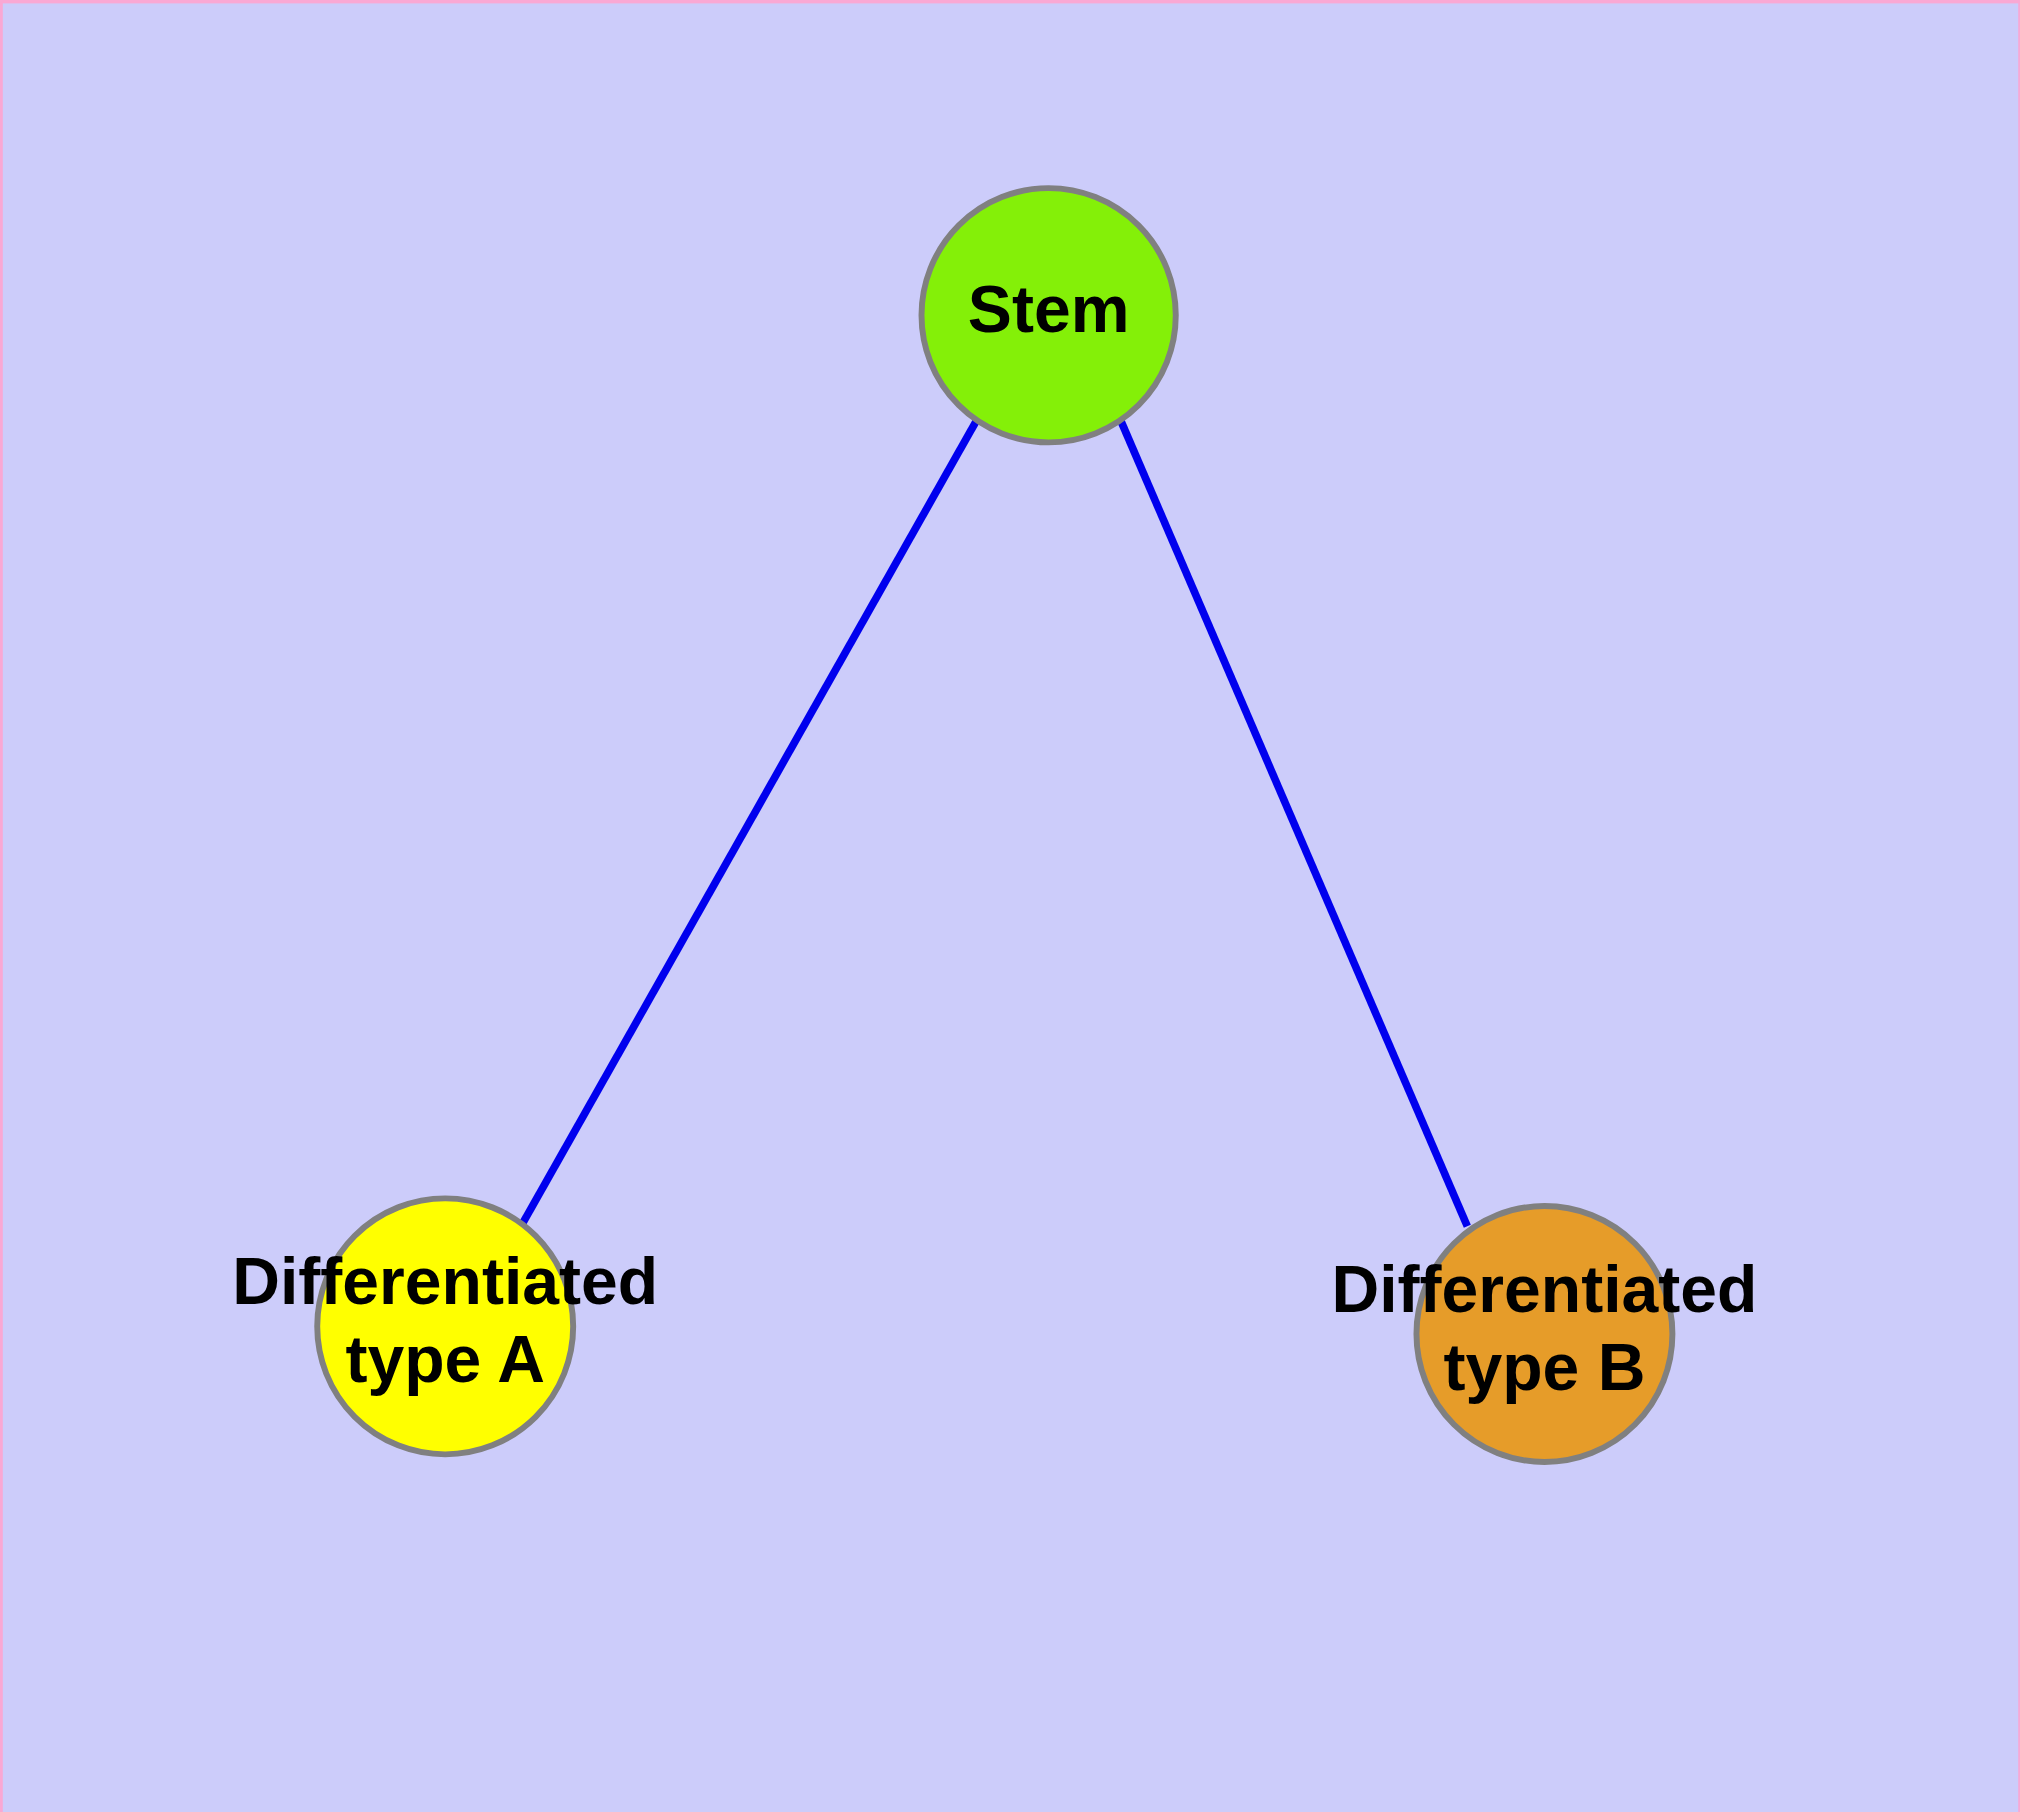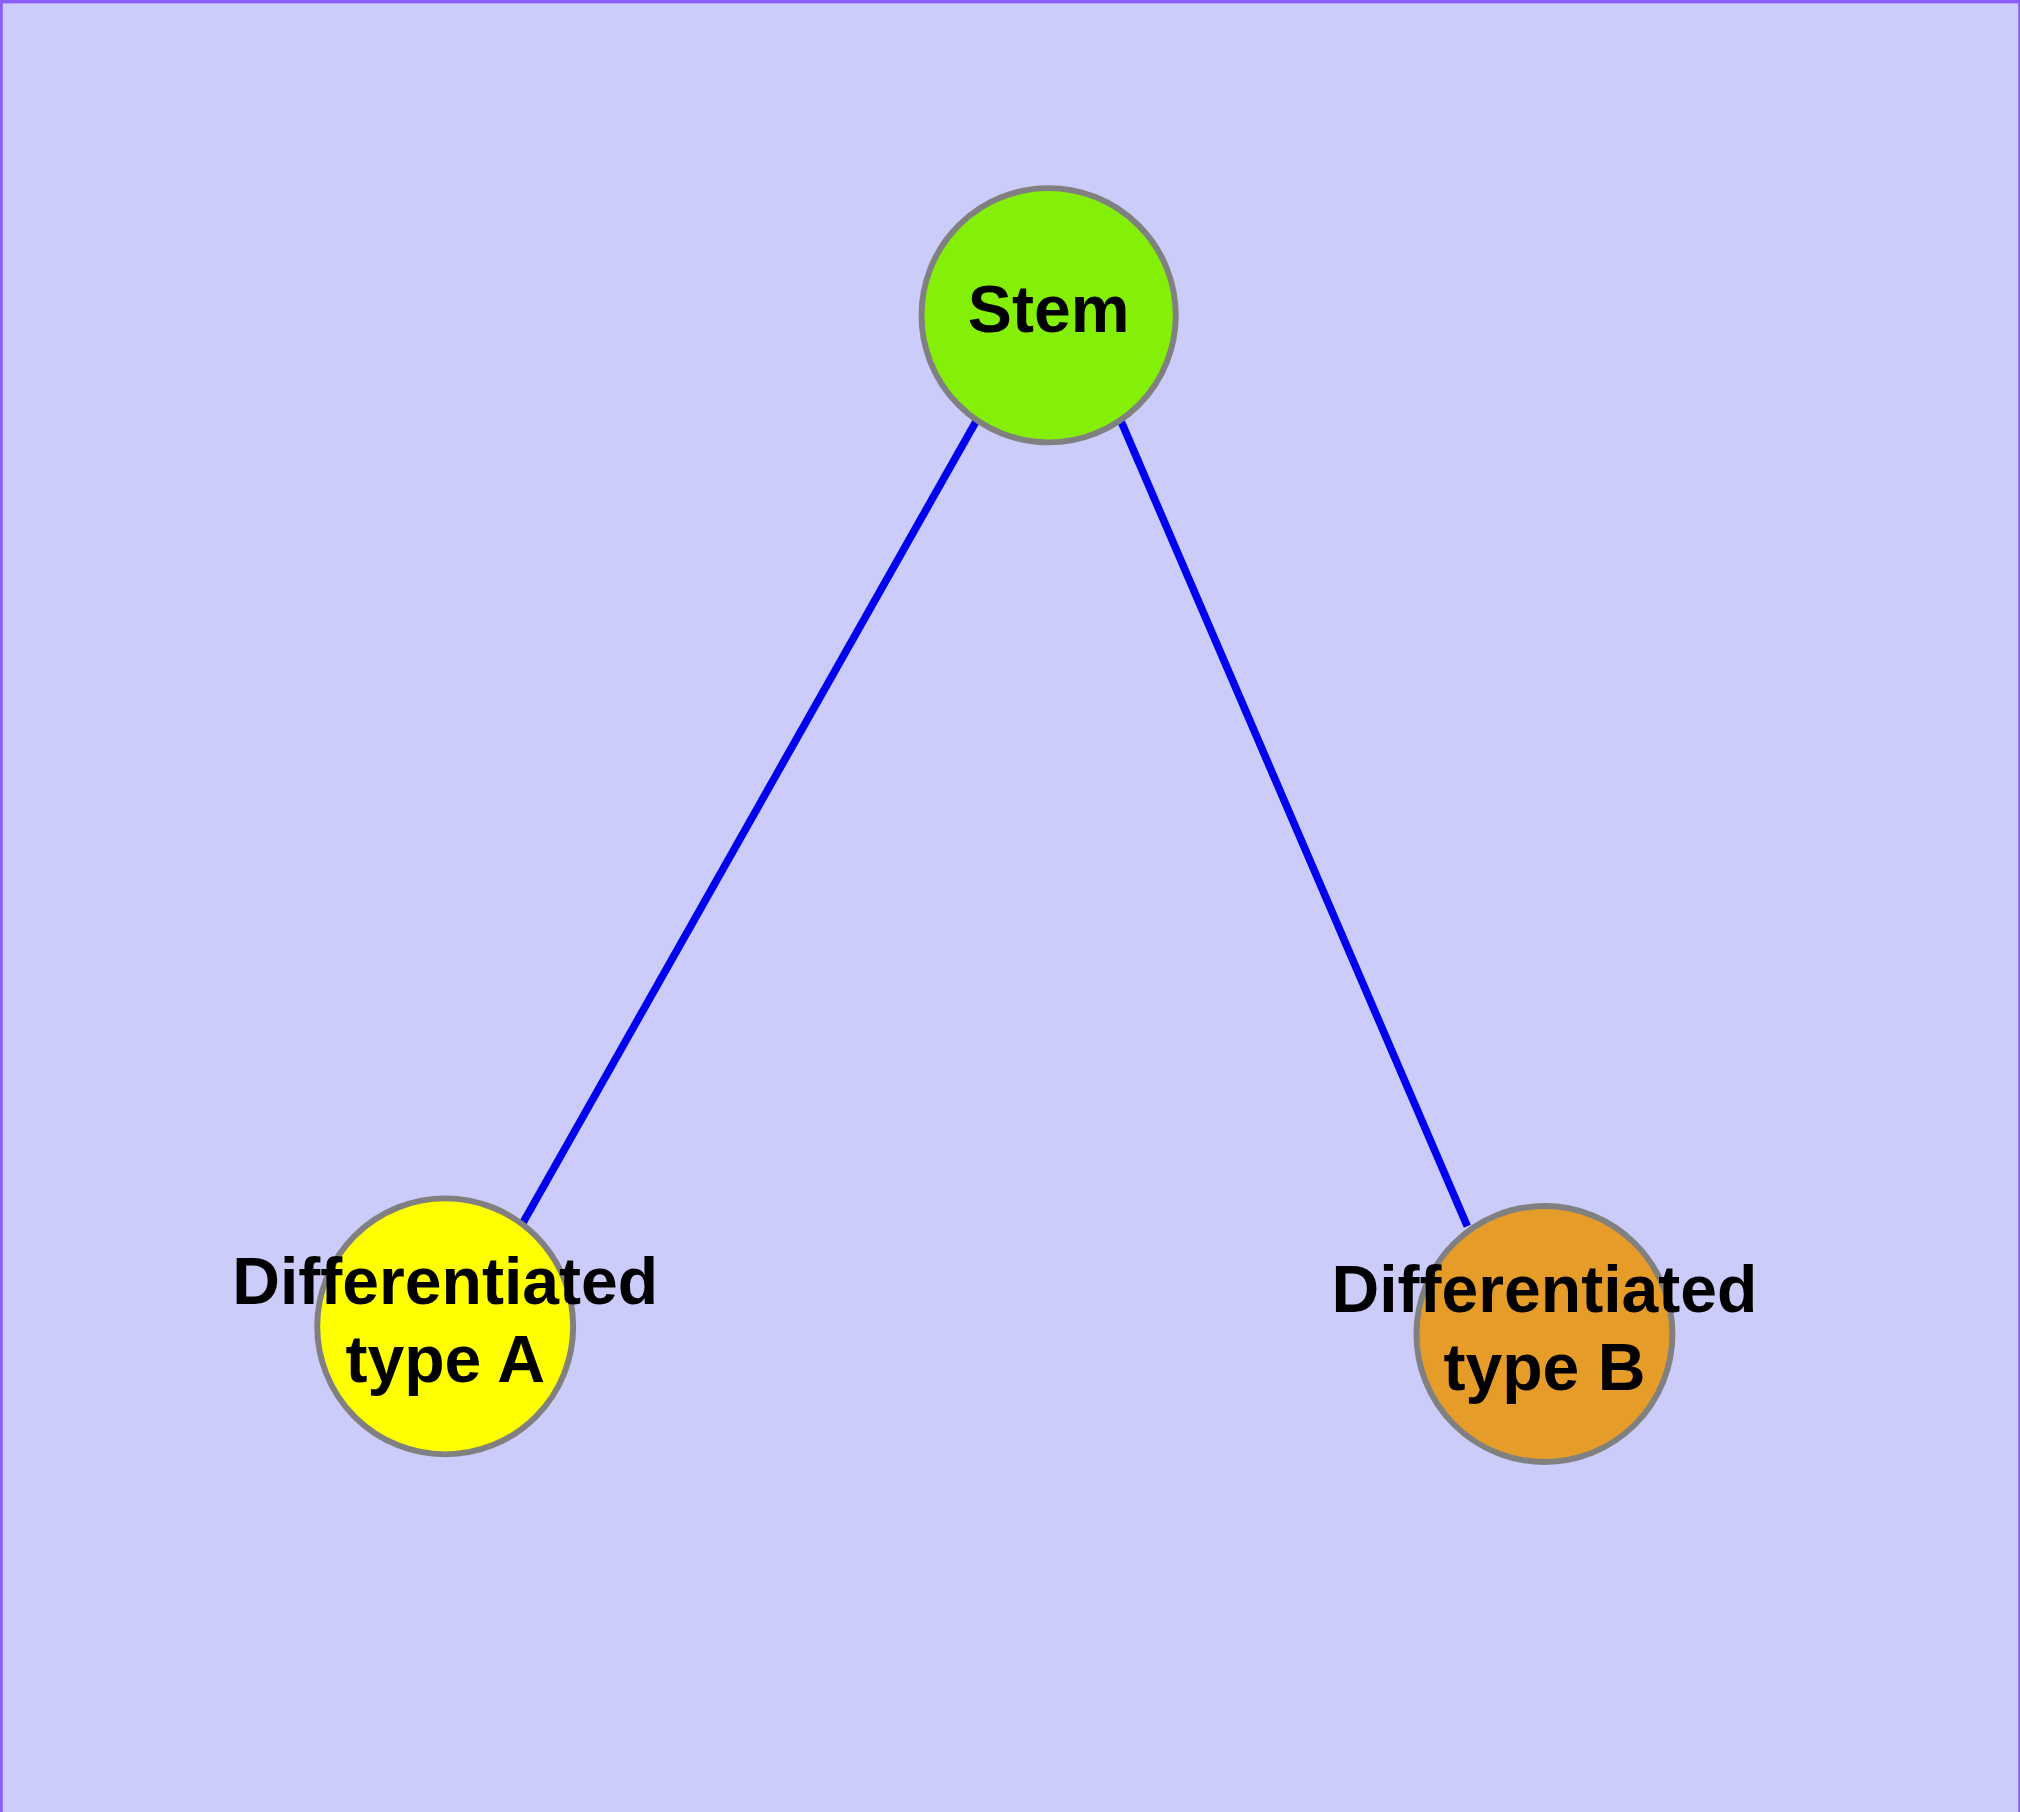--- a/index.html
+++ b/index.html
@@ -5,21 +5,21 @@
 <style>
   html, body {
     margin: 0;
     padding: 0;
     background: #ffffff;
   }
   #canvas {
     position: relative;
     width: 2021px;
     height: 1812px;
-    background: #8b5cf6;
+    background: #f9a8d4;
     overflow: hidden;
     font-family: "Liberation Sans", "DejaVu Sans", sans-serif;
   }
   #graph-svg {
     position: absolute;
     left: 0;
     top: 0;
     width: 2021px;
     height: 1812px;
     display: block;

